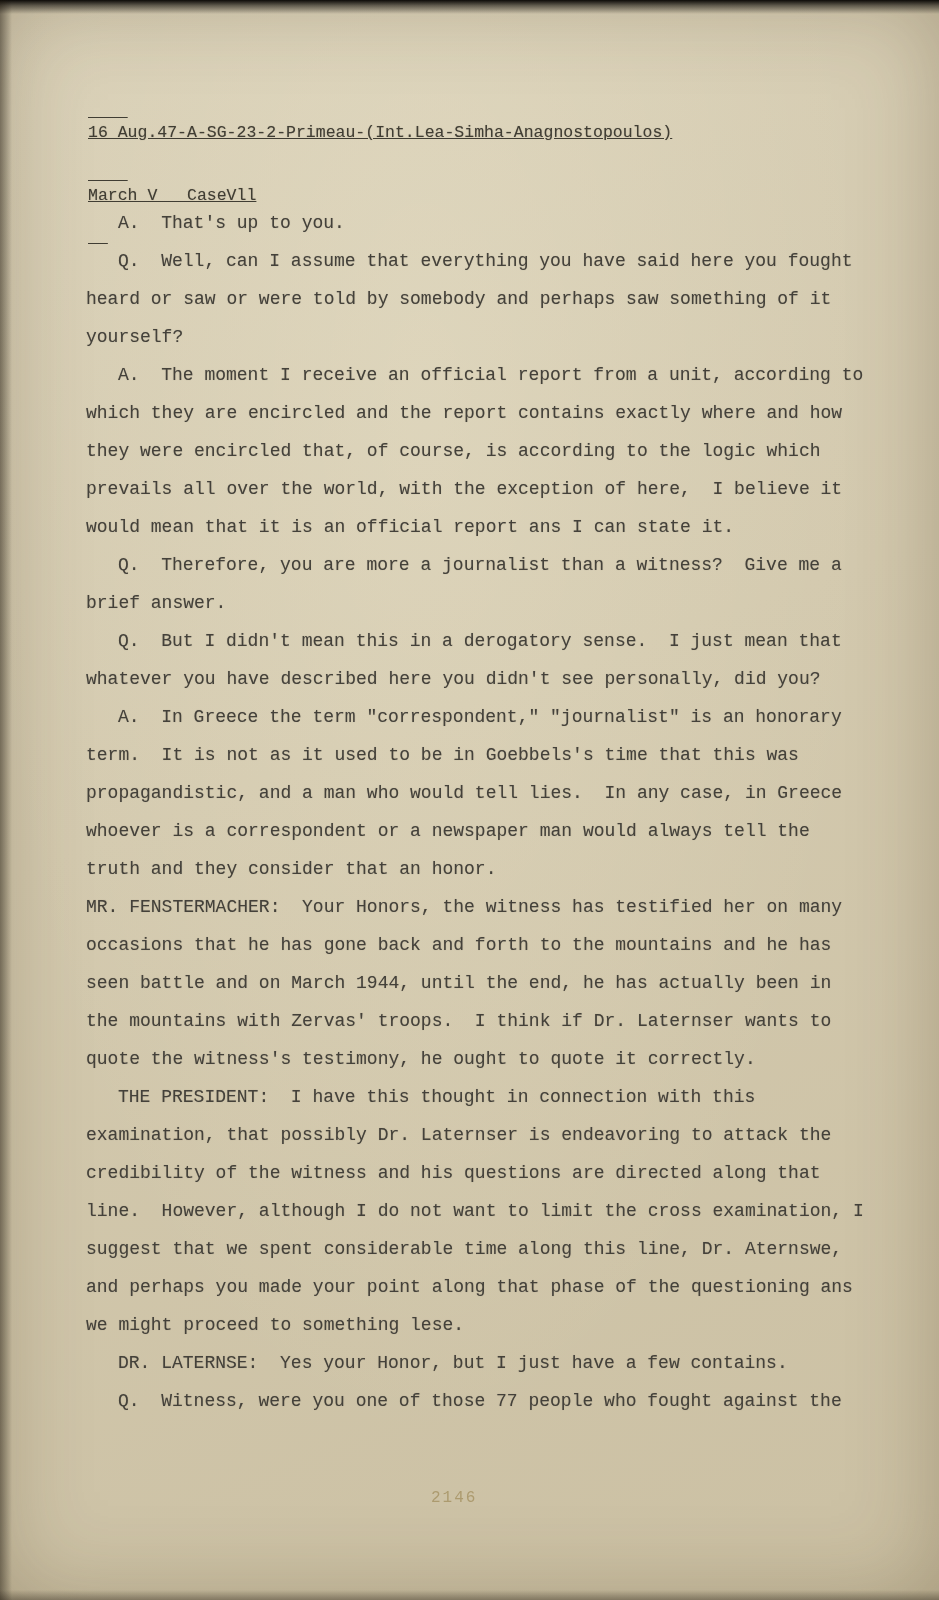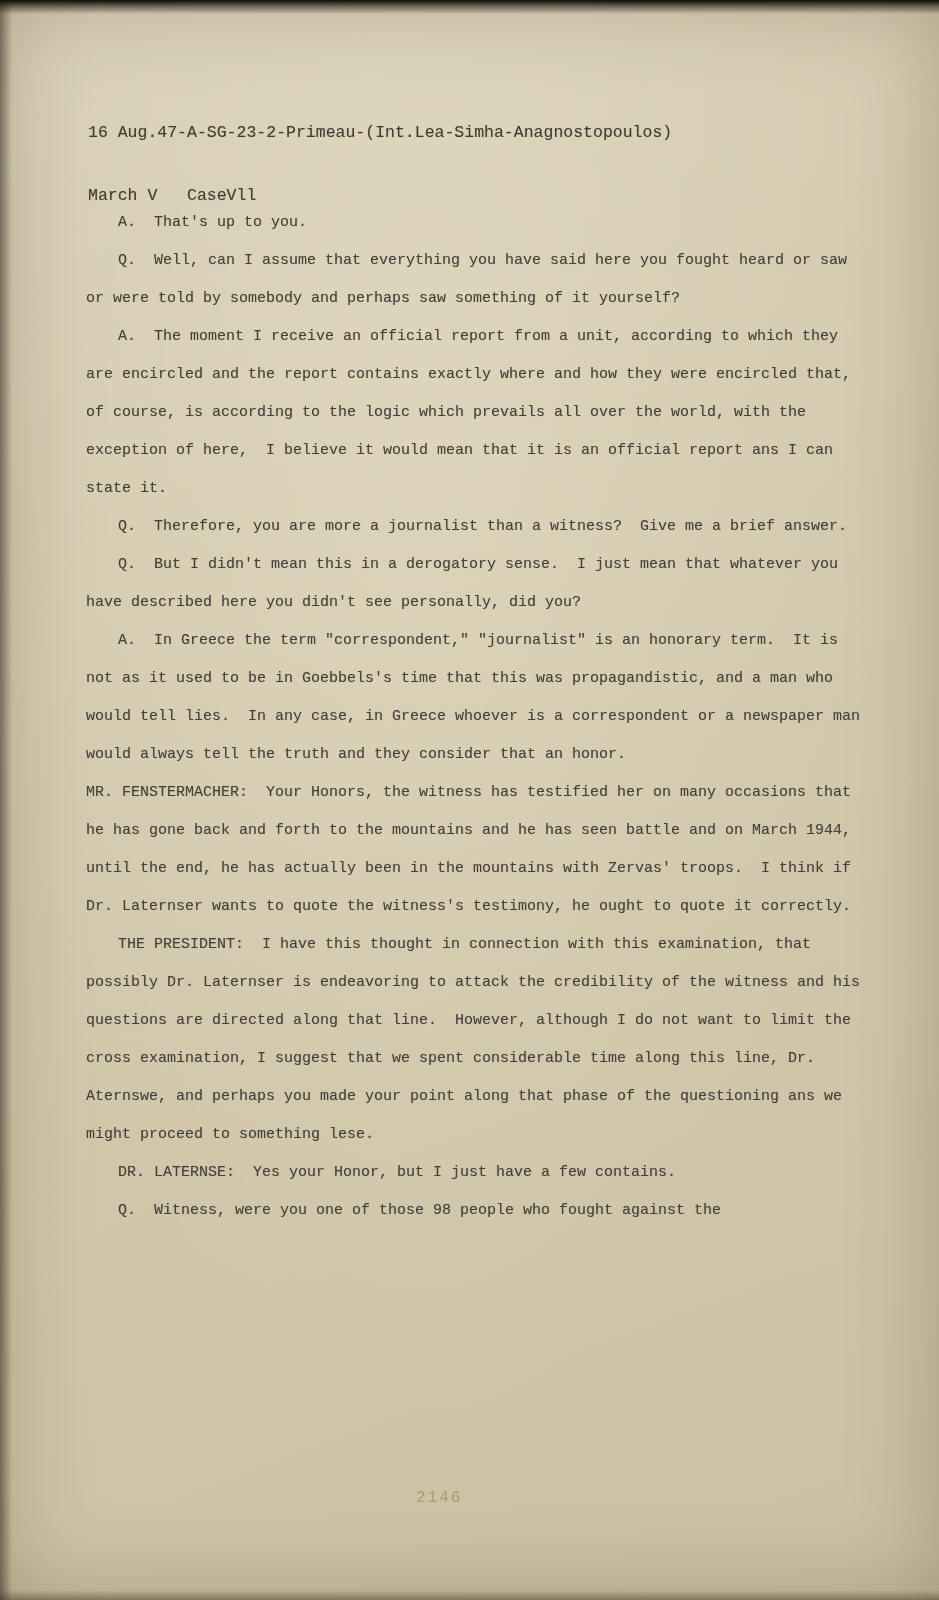--- a/index.html
+++ b/index.html
@@ -46,41 +46,42 @@
   .header {
     position: absolute;
     top: 80px;
     left: 88px;
     right: 70px;
     color: #403d33;
     font-size: 16.5px;
     line-height: 21px;
     white-space: pre-wrap;
     text-shadow: 0 0 1px rgba(64,61,51,0.35);
+    text-decoration: underline;
   }
   .transcript {
     position: absolute;
     top: 204px;
     left: 86px;
     width: 782px;
     color: #44413a;
-    font-size: 15px;
+    font-size: 18px;
     line-height: 38px;
     text-shadow: 0 0 1px rgba(68,65,58,0.30);
   }
   .transcript p {
     margin: 0;
     white-space: pre-wrap;
   }
   .transcript p.indent {
     text-indent: 32px;
   }
   .pagenum {
     position: absolute;
-    left: 416px;
+    left: 431px;
     top: 1489px;
     font-size: 16px;
     color: rgba(146,122,66,0.55);
     letter-spacing: 2px;
     text-align: right;
   }
 </style>
 </head>
 <body>
 
@@ -97,17 +98,17 @@
   <div class="transcript">
     <p class="indent">A.  That's up to you.</p>
     <p class="indent">Q.  Well, can I assume that everything you have said here you fought heard or saw or were told by somebody and perhaps saw something of it yourself?</p>
     <p class="indent">A.  The moment I receive an official report from a unit, according to which they are encircled and the report contains exactly where and how they were encircled that, of course, is according to the logic which prevails all over the world, with the exception of here,  I believe it would mean that it is an official report ans I can state it.</p>
     <p class="indent">Q.  Therefore, you are more a journalist than a witness?  Give me a brief answer.</p>
     <p class="indent">Q.  But I didn't mean this in a derogatory sense.  I just mean that whatever you have described here you didn't see personally, did you?</p>
     <p class="indent">A.  In Greece the term "correspondent," "journalist" is an honorary term.  It is not as it used to be in Goebbels's time that this was propagandistic, and a man who would tell lies.  In any case, in Greece whoever is a correspondent or a newspaper man would always tell the truth and they consider that an honor.</p>
     <p>MR. FENSTERMACHER:  Your Honors, the witness has testified her on many occasions that he has gone back and forth to the mountains and he has seen battle and on March 1944, until the end, he has actually been in the mountains with Zervas' troops.  I think if Dr. Laternser wants to quote the witness's testimony, he ought to quote it correctly.</p>
     <p class="indent">THE PRESIDENT:  I have this thought in connection with this examination, that possibly Dr. Laternser is endeavoring to attack the credibility of the witness and his questions are directed along that line.  However, although I do not want to limit the cross examination, I suggest that we spent considerable time along this line, Dr. Aternswe, and perhaps you made your point along that phase of the questioning ans we might proceed to something lese.</p>
     <p class="indent">DR. LATERNSE:  Yes your Honor, but I just have a few contains.</p>
-    <p class="indent">Q.  Witness, were you one of those 98 people who fought against the</p>
+    <p class="indent">Q.  Witness, were you one of those 77 people who fought against the</p>
   </div>
 
   <div class="pagenum">2146</div>
 </div>
 
 </body></html>

